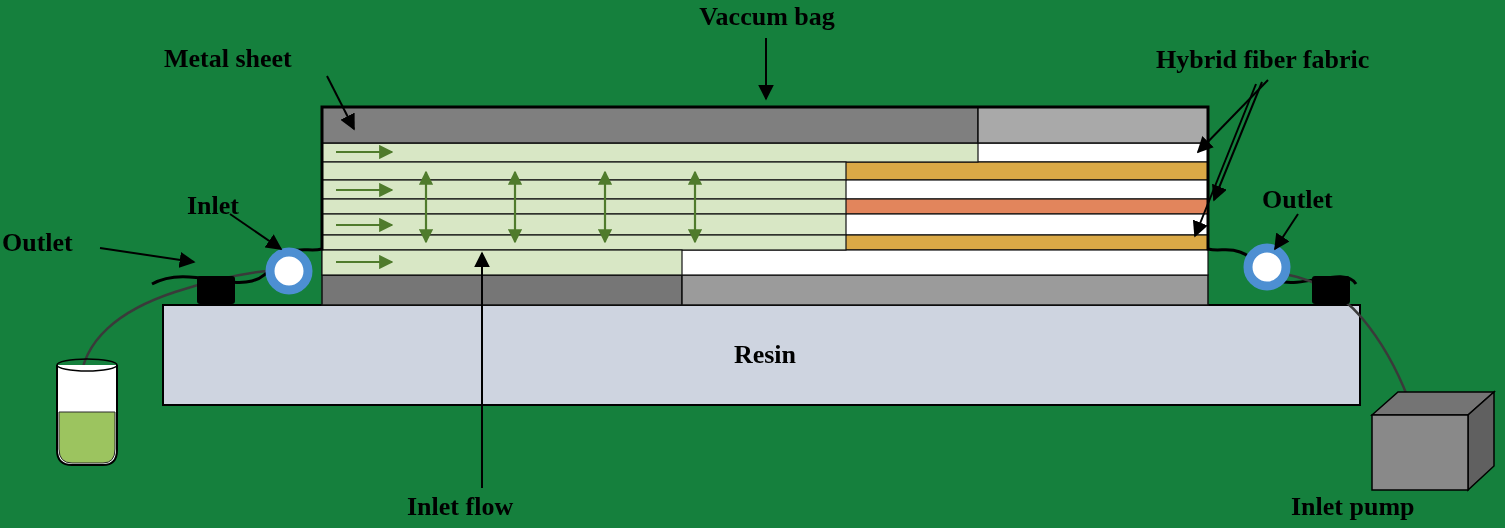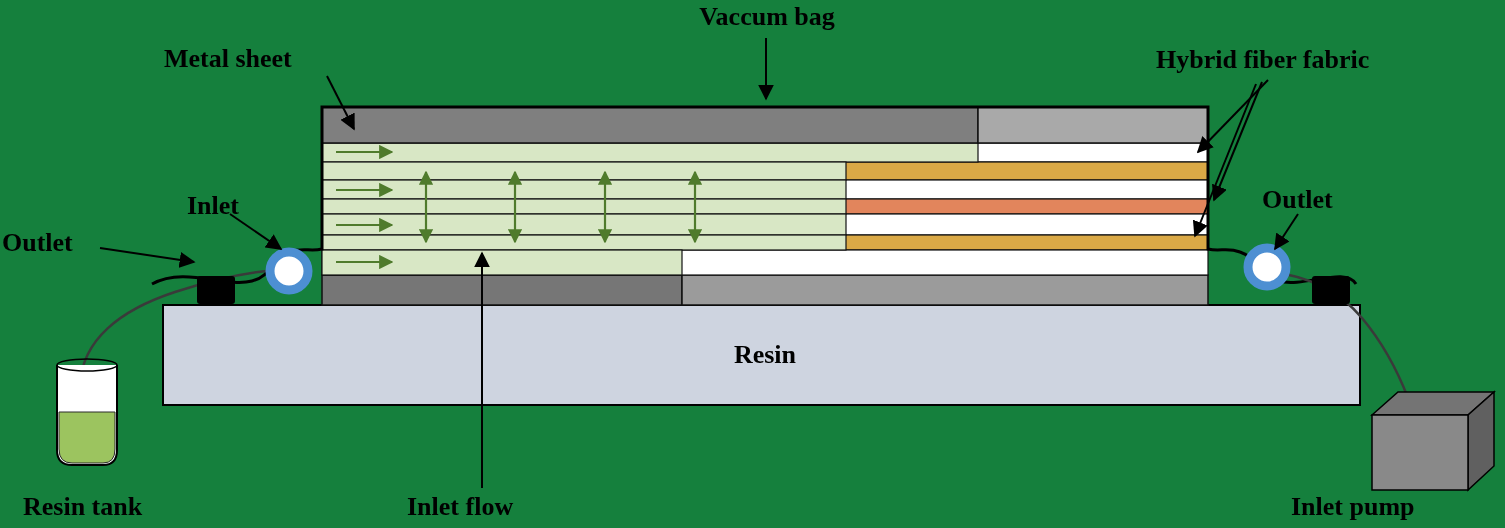--- a/index.html
+++ b/index.html
@@ -117,19 +117,18 @@
   <div class="lbl" style="left:1156px;top:46px;">Hybrid fiber fabric</div>
 
   <div class="lbl" style="left:187px;top:186px;margin-top:6px;">Inlet</div>
 
   <div class="lbl" style="left:1262px;top:186px;font-family:Liberation Serif, serif;">Outlet</div>
 
   <div class="lbl" style="left:2px;top:229px;">Outlet</div>
 
   <div class="lbl centered" style="left:765px;top:341px;">Resin</div>
 
-  <div class="lbl" style="left:23px;top:493px;">Resin tank</div>
 
   <div class="lbl" style="left:407px;top:493px;">Inlet flow</div>
 
   <div class="lbl" style="left:1291px;top:493px;">Inlet pump</div>
 
 </div>
 
 </body></html>

